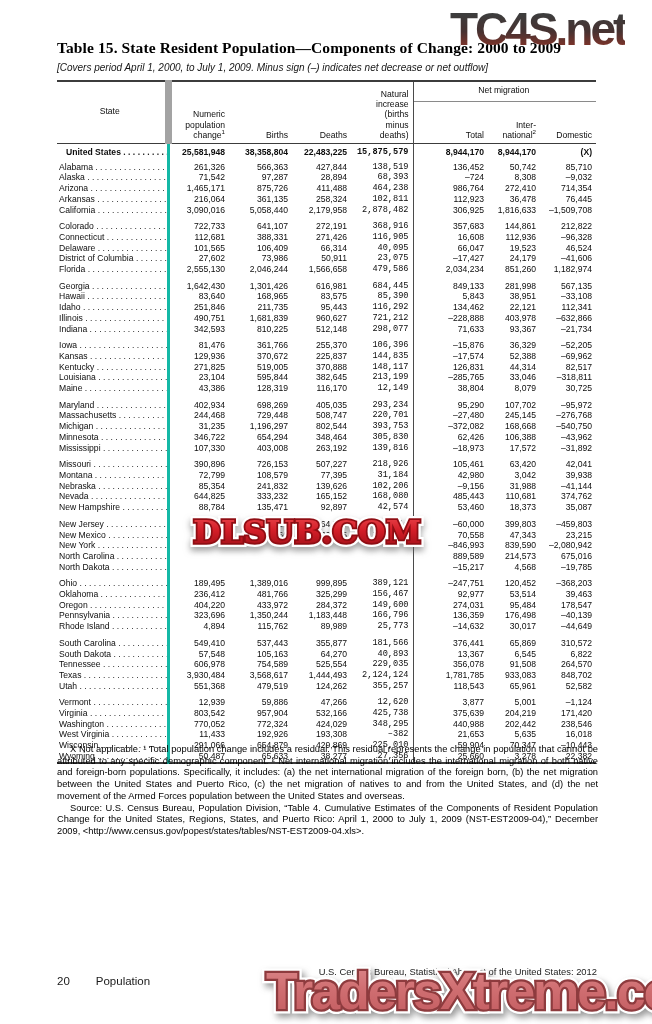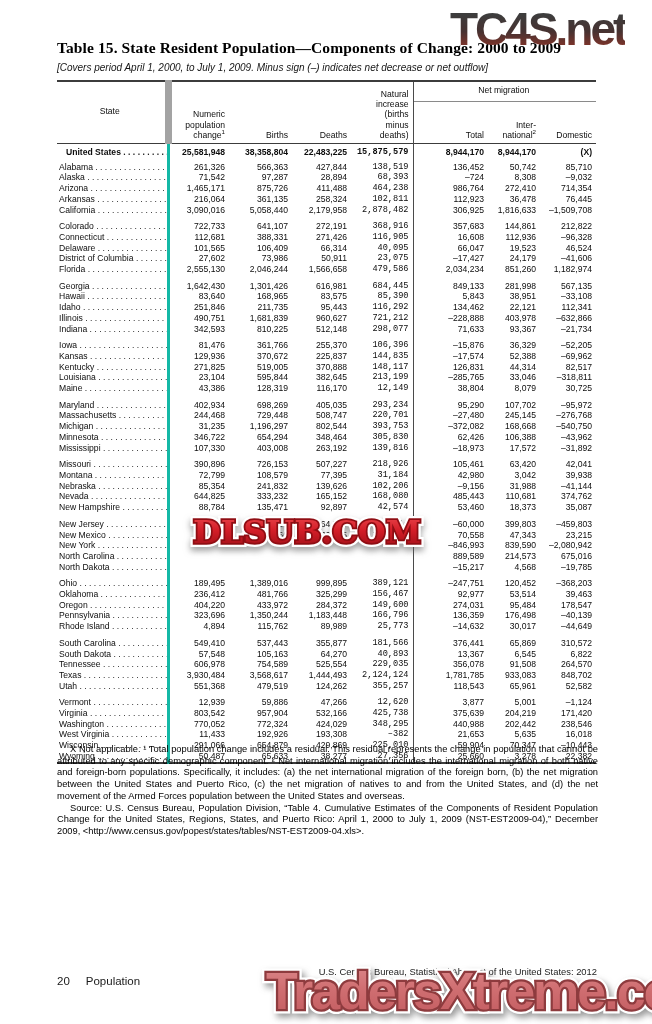--- a/index.html
+++ b/index.html
@@ -45,21 +45,21 @@
   tr.us-row td.st{padding-left:9px;}
   tr.gap td{padding-top:6px;}
   
   .notes{
     position:absolute;left:57px;top:744px;width:541px;
     font-size:9.3px;line-height:11.7px;text-align:justify;color:#000;
   }
   .notes p{margin:0;text-indent:13px;}
   
   .footer-left{position:absolute;left:57px;top:975px;font-size:11.5px;color:#1a1a1a;}
-  .footer-left .pg{margin-right:16px;}
+  .footer-left .pg{margin-right:26px;}
   .footer-right{position:absolute;left:295px;top:966px;width:302px;text-align:right;font-size:9.4px;color:#222;}
   
   .wm{position:absolute;pointer-events:none;white-space:nowrap;}
   .wm .layer{position:absolute;left:0;top:0;width:100%;text-align:center;}
   
   .wm-top{
     left:450px;top:2px;width:260px;
     font-family:"Liberation Sans",sans-serif;font-weight:900;font-size:46px;
     letter-spacing:-3px;transform:scaleY(1.0);
   }

